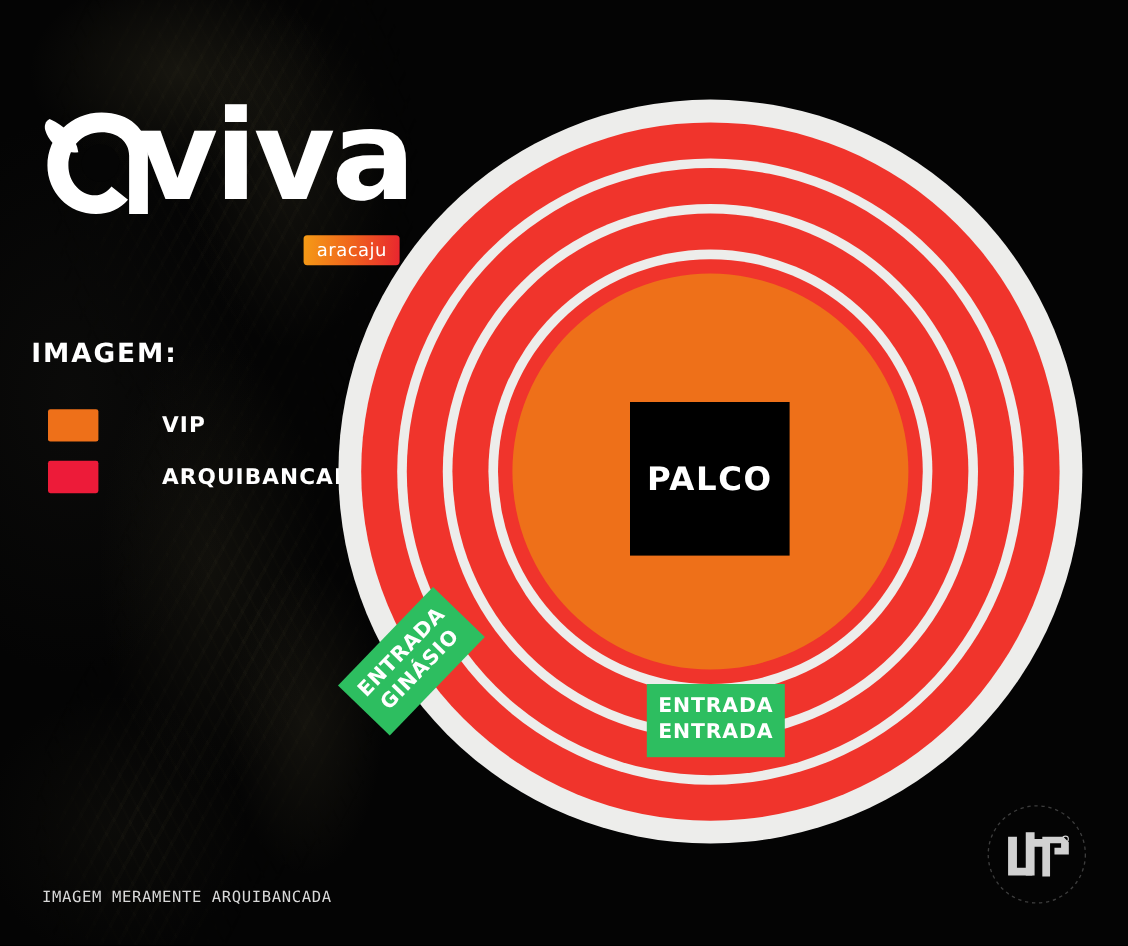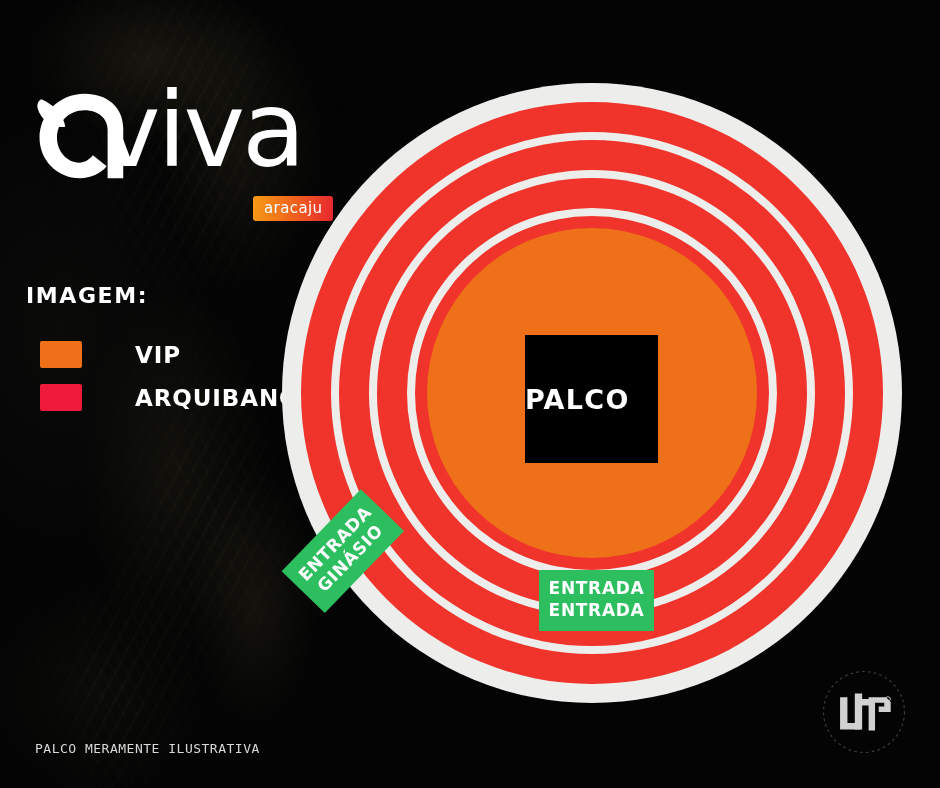--- a/index.html
+++ b/index.html
@@ -55,24 +55,24 @@
   }
   .logo-mark {
     position: absolute;
     left: 0;
     top: 6px;
     width: 92px;
     height: 92px;
   }
   .logo-word {
     position: absolute;
-    left: 65px;
+    left: 80px;
     top: -6px;
     font-size: 104px;
-    font-weight: 400;
+    font-weight: 700;
     letter-spacing: -3px;
     color: #ffffff;
     line-height: 1;
     font-family: "DejaVu Sans", sans-serif;
   }
   .logo-badge {
     position: absolute;
     left: 219px;
     top: 112px;
     padding: 3px 11px 4px 11px;
@@ -106,21 +106,21 @@
   .legend-row.r2 { top: 384px; }
   .legend-swatch {
     width: 42px;
     height: 27px;
     border-radius: 2px;
     flex: 0 0 auto;
   }
   .legend-label {
     margin-left: 53px;
     color: #ffffff;
-    font-size: 23px;
+    font-size: 18px;
     font-weight: 700;
     letter-spacing: 0.9px;
     white-space: nowrap;
     font-family: "DejaVu Sans", sans-serif;
   }
 
   
   .arena {
     position: absolute;
     left: 282px;
@@ -134,20 +134,21 @@
   }
   .stage-block {
     position: absolute;
     left: 243px;
     top: 252px;
     width: 133px;
     height: 128px;
     background: #000000;
     display: flex;
     align-items: center;
+    justify-content: center;
   }
   .stage-label {
     color: #ffffff;
     font-size: 27px;
     font-weight: 700;
     letter-spacing: 1.3px;
     font-family: "DejaVu Sans", sans-serif;
   }
 
   
@@ -263,21 +264,21 @@
   <div class="entrance entrance-gym">
     <div>ENTRADA</div>
     <div>GINÁSIO</div>
   </div>
 
   <div class="entrance entrance-floor">
     <div>ENTRADA</div>
     <div>ENTRADA</div>
   </div>
 
-  <div class="disclaimer">PALCO MERAMENTE ILUSTRATIVA</div>
+  <div class="disclaimer">IMAGEM MERAMENTE ARQUIBANCADA</div>
 
   <div class="watermark">
     <svg viewBox="0 0 100 100" width="92" height="92" aria-hidden="true">
       <circle cx="50" cy="50" r="44" fill="none" stroke="#4a4a4a" stroke-width="1.2" stroke-dasharray="3 3.4"></circle>
       <g fill="#ffffff">
         <path d="M24 34 L32 34 L32 62 L46 62 L46 69 L24 69 Z"></path>
         <path d="M40 30 L48 30 L48 36 L56 36 L56 43 L48 43 L48 69 L40 69 Z"></path>
         <path d="M55 34 L74 34 L79 39 L79 50 L66 50 L66 44 L72 44 L72 40 L62 40 L62 70 L55 70 Z"></path>
       </g>
       <circle cx="76" cy="36" r="2.6" fill="none" stroke="#ffffff" stroke-width="1"></circle>

